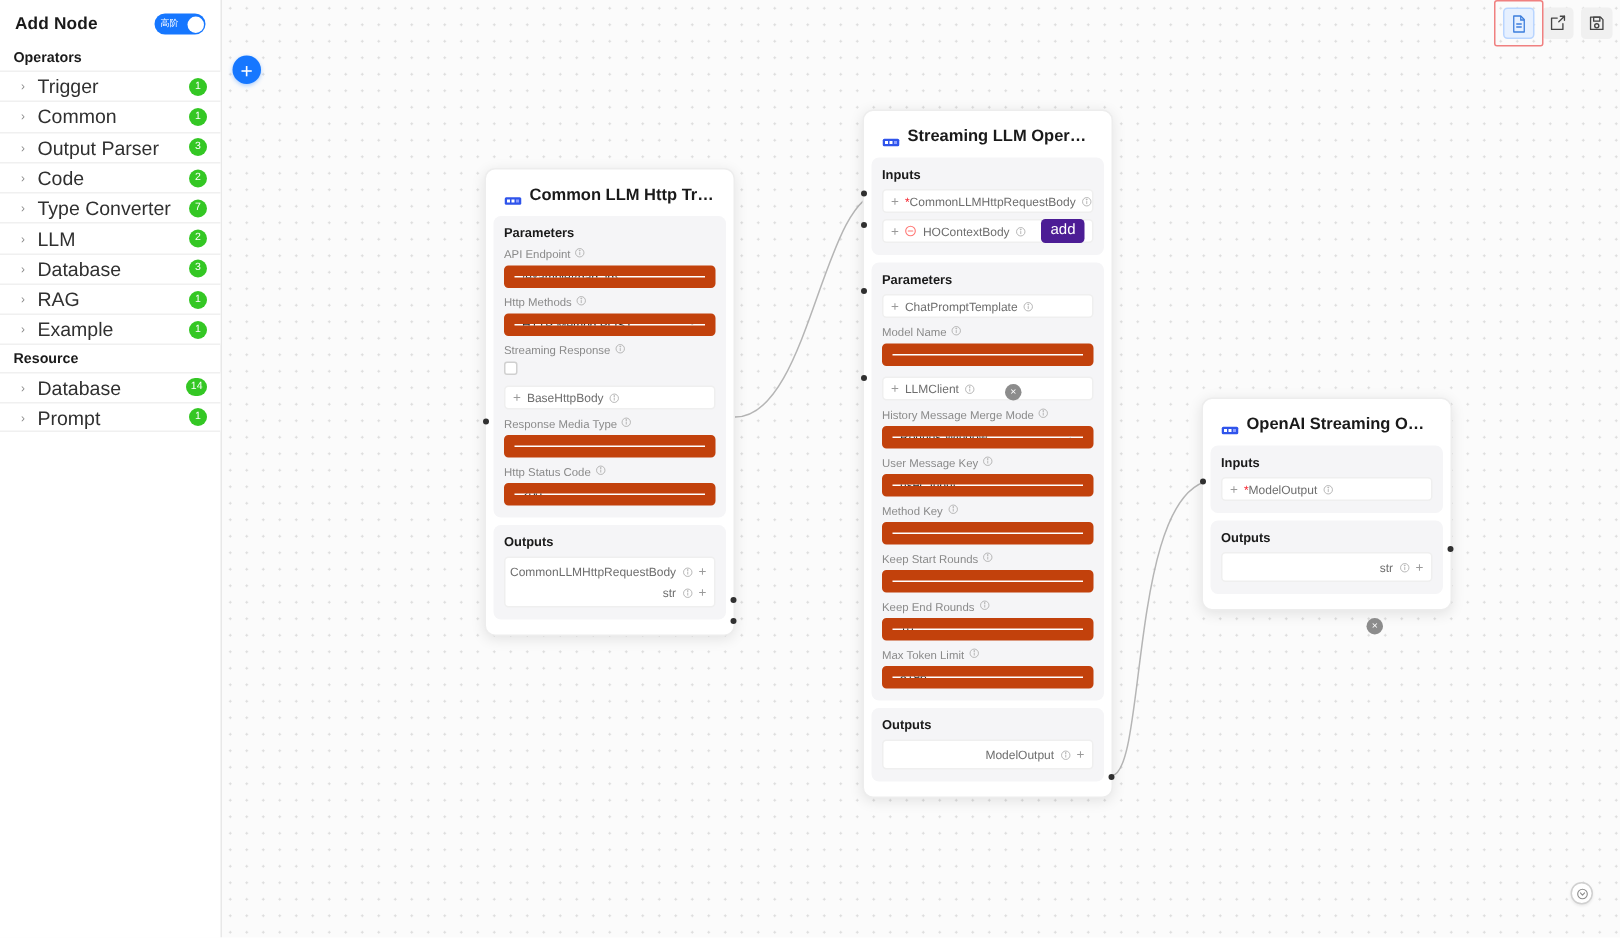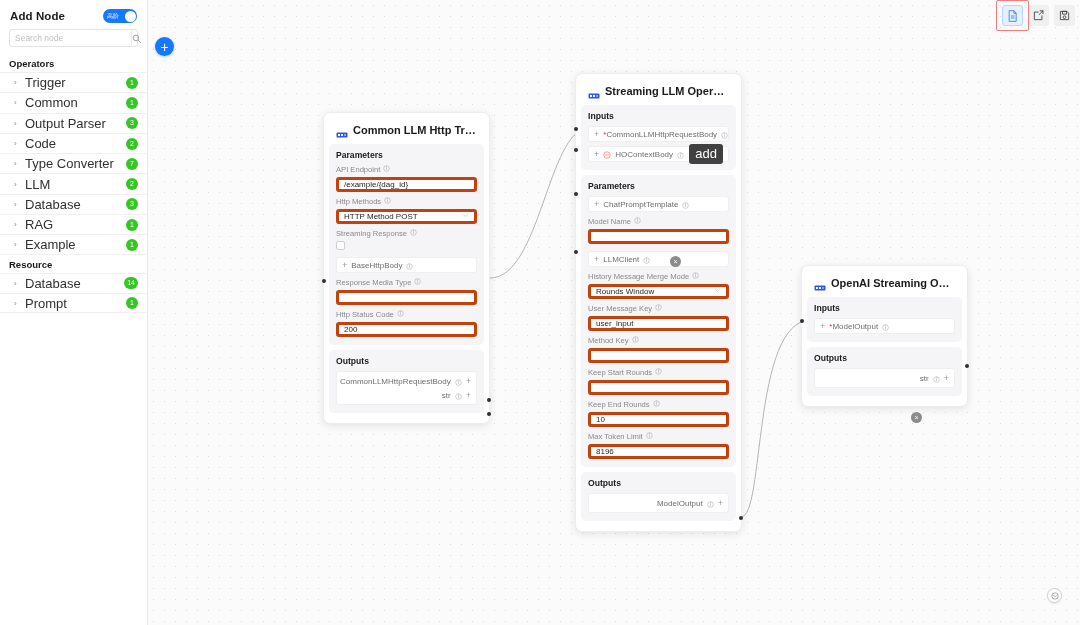--- a/index.html
+++ b/index.html
@@ -128,21 +128,21 @@
     margin-bottom: 5px;
   }
   .sect:last-child { margin-bottom: 0; }
   .sect-title { font-size: 8.6px; font-weight: bold; color: #1a1a1a; margin-bottom: 5px; }
   .fld-label {
     font-size: 7.6px; color: #8a8a8a; margin: 5px 0 3px 0;
     display: flex; align-items: flex-end; gap: 3px;
   }
   .fld-label:first-child { margin-top: 0; }
   .inp {
-    height: 15px; background: #fff; border: 3px solid #c2410c; border-radius: 3px;
+    height: 15px; background: #fff; border: 7px solid #c2410c; border-radius: 3px;
     font-size: 8px; color: #262626; display: flex; align-items: center;
     padding: 0 5px; white-space: nowrap; overflow: hidden;
   }
   .inp.sel { justify-content: space-between; }
   .chk {
     width: 9px; height: 9px; border: 1px solid #d0d0d0; border-radius: 2px;
     background: #fff; margin-top: 1px;
   }
   .port-row {
     height: 16px; background: #fff; border: 1px solid #efefef; border-radius: 3px;
@@ -155,21 +155,21 @@
   .pname .req { color: #f5222d; }
   .out-group {
     background: #fff; border: 1px solid #efefef; border-radius: 3px;
     padding: 2px 5px;
   }
   .out-line {
     height: 14px; display: flex; align-items: center; justify-content: flex-end; gap: 4px;
   }
   .out-name { font-size: 8px; color: #6e6e6e; }
   .add-pill {
-    background: #404040; color: #fff; font-size: 13px; border-radius: 3px;
+    background: #4c1d95; color: #fff; font-size: 10px; border-radius: 3px;
     padding: 2px 6px; line-height: 1.25; margin-left: auto;
   }
   .i-ico { flex: 0 0 7px; }
   .minus-ico { flex: 0 0 8px; }
   .dot {
     position: absolute; width: 4px; height: 4px; border-radius: 50%;
     background: #303030; z-index: 12;
   }
 </style>
 </head>
@@ -180,31 +180,20 @@
   <div id="sidebar">
 
     <div class="sb-header">
       <div class="sb-title">Add Node</div>
       <div class="sb-toggle">
         <span class="tg-text">高阶</span>
         <span class="tg-knob"></span>
       </div>
     </div>
 
-    <div class="sb-search-wrap">
-      <div class="sb-search">
-        <input type="text" placeholder="Search node" style="">
-        <span class="s-ico">
-          <svg width="9" height="9" viewBox="0 0 16 16" fill="none" stroke="#9a9a9a" stroke-width="1.6">
-            <circle cx="7" cy="7" r="5"></circle>
-              <line x1="11" y1="11" x2="15" y2="15" stroke-linecap="round"></line>
-          </svg>
-        </span>
-      </div>
-    </div>
 
     <div class="sb-group">Operators</div>
     <div>
       <div class="sb-item">
         <span class="sb-chev">›</span>
         <span class="sb-label">Trigger</span>
         <span class="sb-badge">1</span>
       </div>
       <div class="sb-item">
         <span class="sb-chev">›</span>

